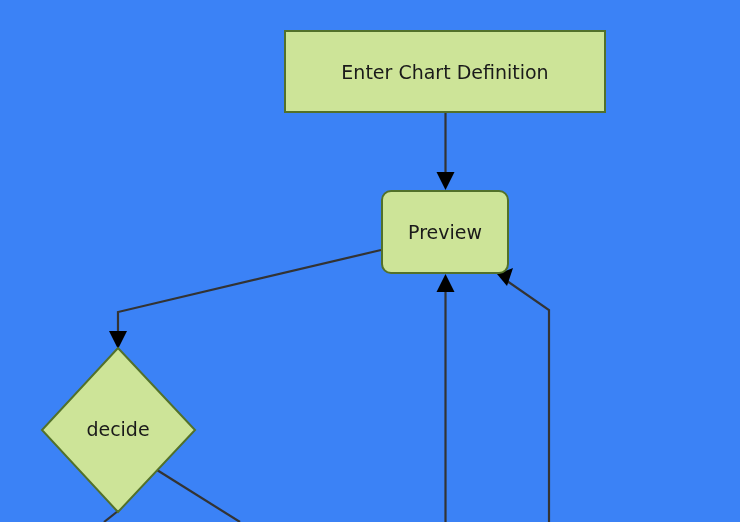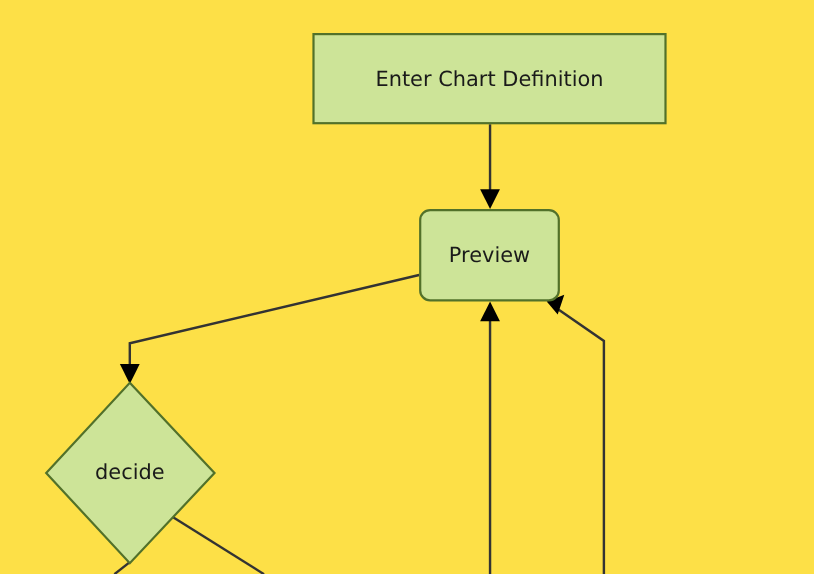--- a/index.html
+++ b/index.html
@@ -7,21 +7,21 @@
     padding: 0;
     background: #ffffff;
   }
   body {
     font-family: "DejaVu Sans", "Liberation Sans", sans-serif;
   }
   #canvas {
     position: relative;
     width: 740px;
     height: 522px;
-    background: #fde047;
+    background: #3b82f6;
     overflow: hidden;
   }
   #flow-svg {
     position: absolute;
     top: 0;
     left: 0;
     width: 740px;
     height: 522px;
     display: block;
   }

